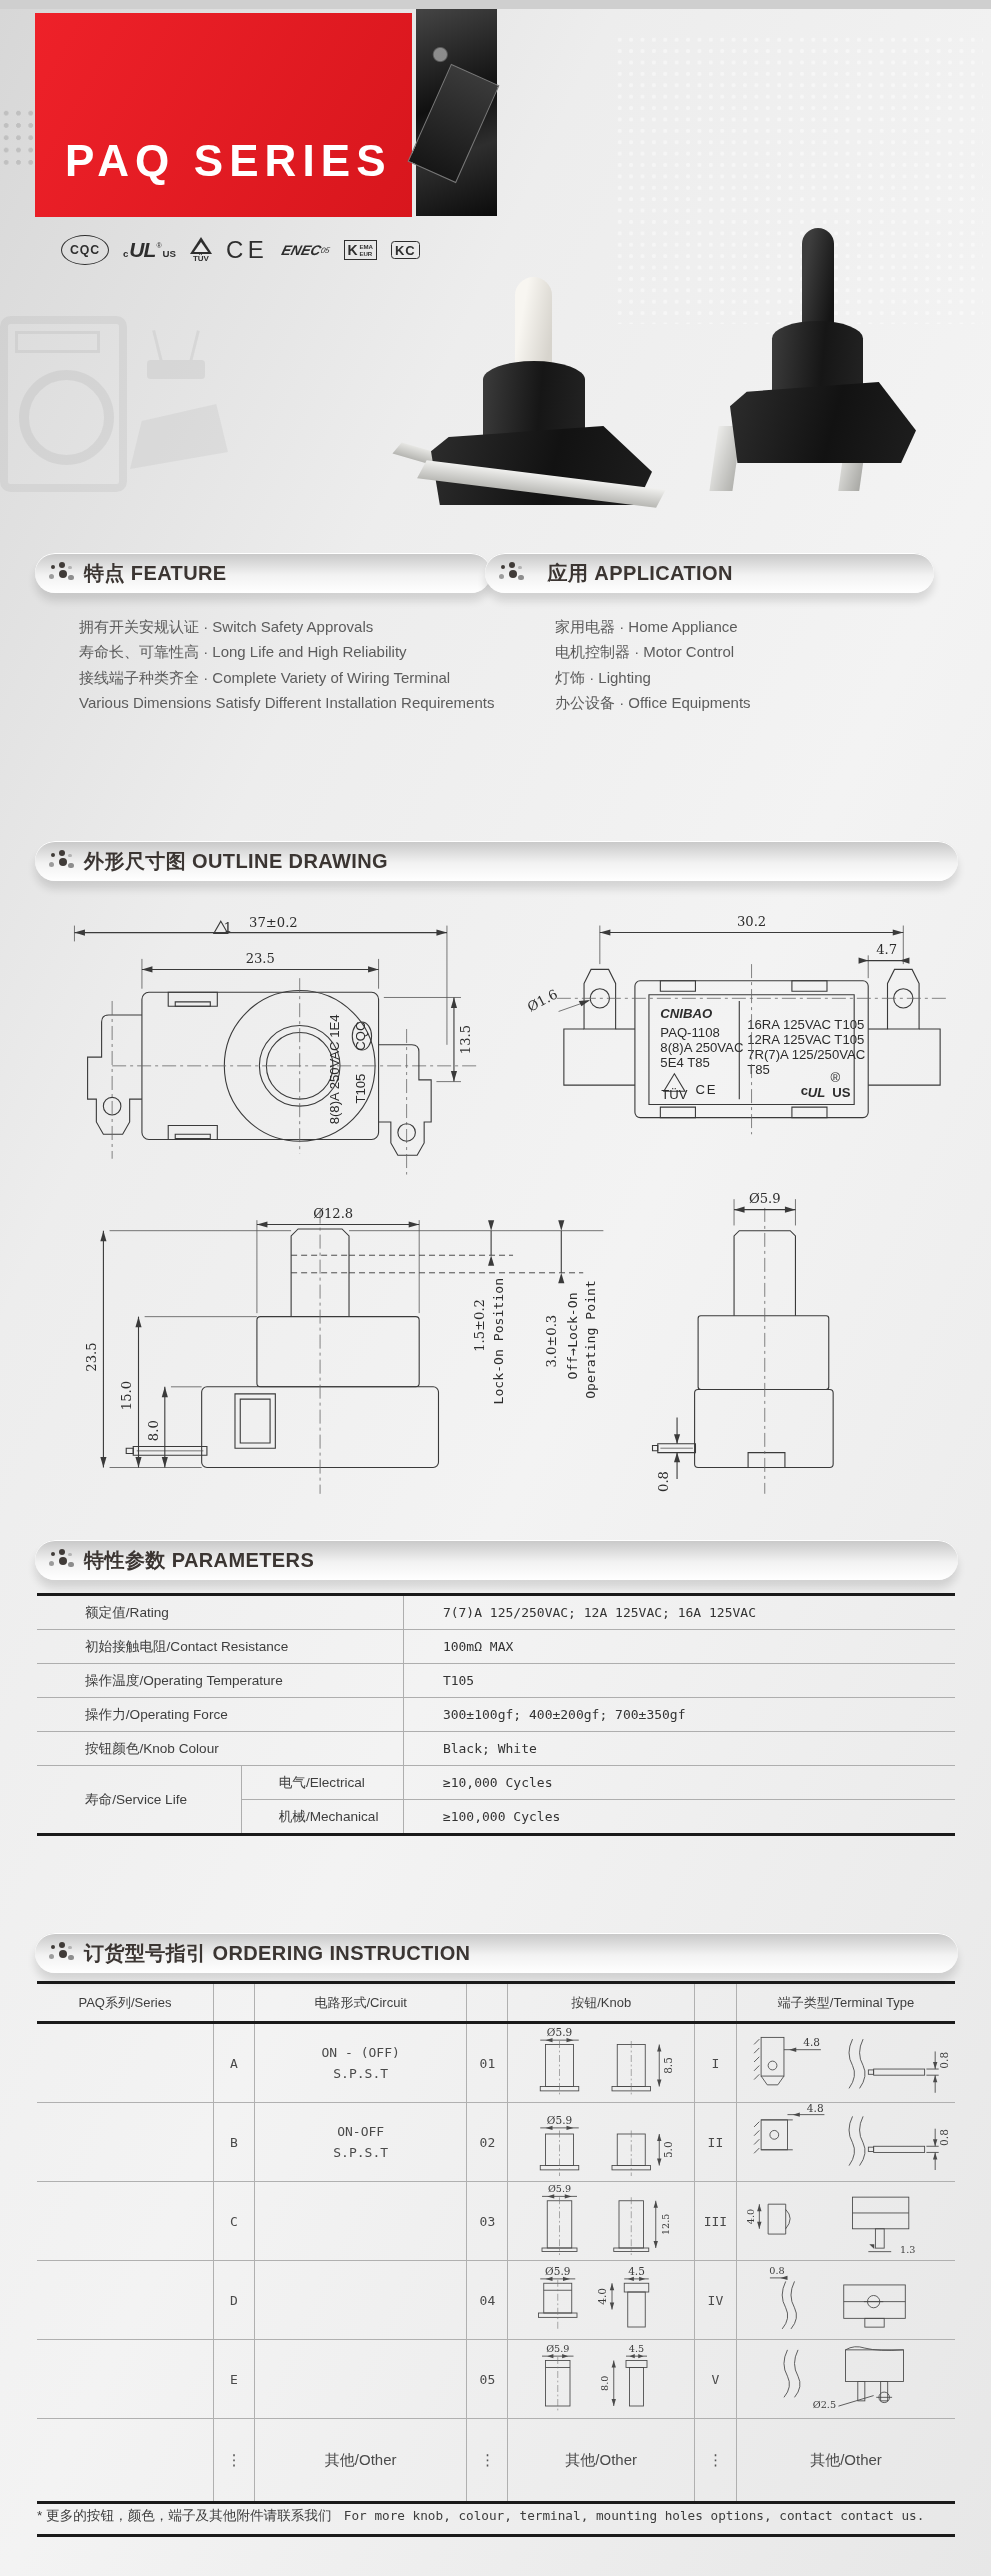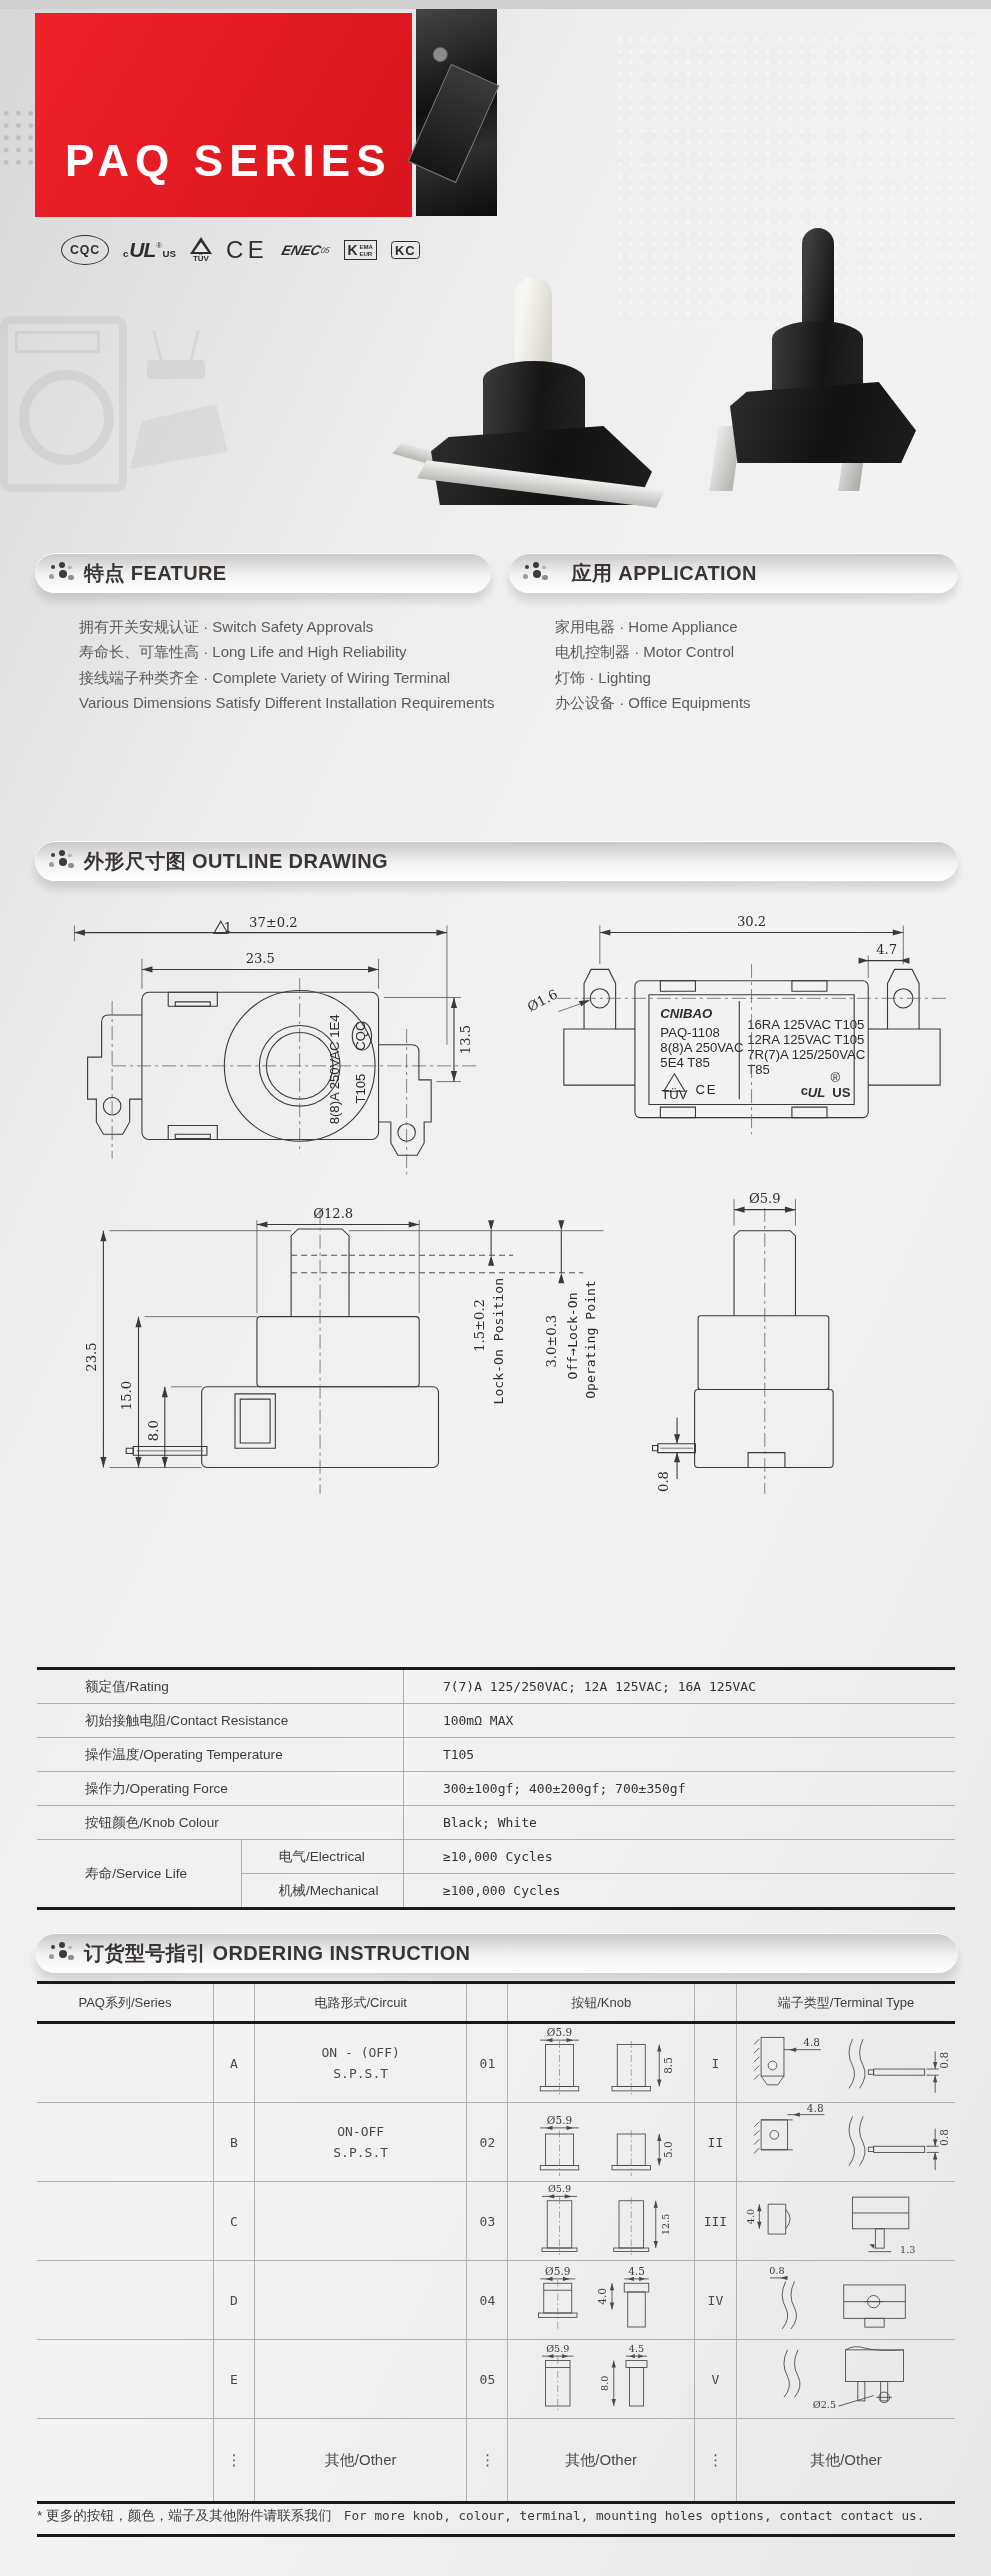--- a/index.html
+++ b/index.html
@@ -82,21 +82,21 @@
   .bar-title{font-size:20px;font-weight:700;color:#3b3532;letter-spacing:0.4px;white-space:nowrap;}
   .dotsicon{position:relative;width:24.6px;height:23px;flex:0 0 24.6px;}
   .dotsicon span{position:absolute;border-radius:50%;}
   .d1{left:1.8px;top:3.5px;width:4.4px;height:4.4px;background:#403b38;}
   .d2{left:9.7px;top:0;width:6.1px;height:6.1px;background:#403b38;}
   .d3{left:0;top:12.3px;width:5.3px;height:5.3px;background:#9c9c9c;}
   .d4{left:9.7px;top:8.8px;width:8px;height:8px;background:#403b38;}
   .d5{left:19.3px;top:4.4px;width:3.5px;height:3.5px;background:#b3b3b3;}
   .d6{left:19.3px;top:13px;width:5.3px;height:5.3px;background:#8d8d8d;}
   .bar-feature{left:35px;top:544px;width:456px;}
-  .bar-application{left:509px;top:544px;width:449px;gap:24px;}
+  .bar-application{left:485px;top:544px;width:449px;gap:24px;}
   .bar-outline{left:35px;top:832px;width:923px;}
   .bar-parameters{left:35px;top:1531px;width:923px;}
   .bar-ordering{left:35px;top:1924px;width:923px;}
   .textlist{position:absolute;font-size:15px;line-height:25.4px;color:#5c5c5c;}
   .list-feature{left:79px;top:605px;}
   .list-application{left:555px;top:605px;}
   
   .draw{position:absolute;}
   .draw *{vector-effect:non-scaling-stroke;}
   .draw path,.draw rect,.draw line,.draw circle,.draw ellipse,.draw polyline{fill:none;stroke:#3a3a3a;stroke-width:1.1;}
@@ -105,21 +105,21 @@
   .draw .dash{stroke-dasharray:6 4;stroke-width:.9;}
   .draw .arr{fill:#3a3a3a;stroke:none;}
   .draw text{font-family:"DejaVu Serif",serif;font-size:15px;fill:#2c2c2c;stroke:none;}
   .draw text.lbl{font-family:"Liberation Sans",sans-serif;}
   .draw text.mono{font-family:"DejaVu Sans Mono",monospace;}
   .svgA{left:35px;top:904px;}
   .svgB{left:513px;top:904px;}
   .svgC{left:35px;top:1176px;}
   .svgD{left:649px;top:1176px;}
   
-  .params{position:absolute;left:37px;top:1658px;width:918px;border-collapse:collapse;
+  .params{position:absolute;left:37px;top:1584px;width:918px;border-collapse:collapse;
           border-top:3.5px solid #1a1a1a;border-bottom:3.5px solid #1a1a1a;}
   .params td{border-bottom:0.9px solid #aeaeae;height:33px;font-size:13.6px;color:#3e3e3e;padding:0;}
   .params tr:last-child td{border-bottom:none;}
   .params td.lbl{padding-left:48px;}
   .params td.sub{border-left:0.9px solid #aeaeae;padding-left:37px;}
   .params td.val{border-left:0.9px solid #aeaeae;padding-left:39px;font-family:"DejaVu Sans Mono",monospace;font-size:13px;color:#333;}
   
   .ord{position:absolute;left:37px;top:1972px;width:918px;border-collapse:collapse;
        border-top:3.5px solid #1a1a1a;}
   .ord th{border-bottom:3.5px solid #1a1a1a;height:37px;font-weight:400;font-size:13px;color:#3e3e3e;}
@@ -415,20 +415,31 @@
     <path class="arr" d="M97 28 l12 -3.5 v7 z"></path>
       <path class="arr" d="M167 28 l-12 -3.5 v7 z"></path>
     <text x="132" y="20" text-anchor="middle">Ø5.9</text>
     <line x1="32" y1="265" x2="32" y2="295"></line>
       <path class="arr" d="M32 295 l-3.5 -11 h7 z"></path>
     <line x1="32" y1="305" x2="32" y2="335"></line>
       <path class="arr" d="M32 305 l-3.5 11 h7 z"></path>
     <text transform="rotate(-90 18 338)" x="18" y="342" text-anchor="middle">0.8</text>
   </svg>
 
+  <div class="bar bar-parameters">
+    <span class="dotsicon">
+        <span class="d1"></span>
+        <span class="d2"></span>
+        <span class="d3"></span>
+        <span class="d4"></span>
+        <span class="d5"></span>
+        <span class="d6"></span>
+      </span>
+    <span class="bar-title">特性参数 PARAMETERS</span>
+  </div>
 
   <table class="params">
     <colgroup>
         <col style="width:204px">
         <col style="width:162px">
         <col style="width:551px">
       </colgroup>
     <tbody>
         <tr>
       <td class="lbl" colspan="2">额定值/Rating</td>

